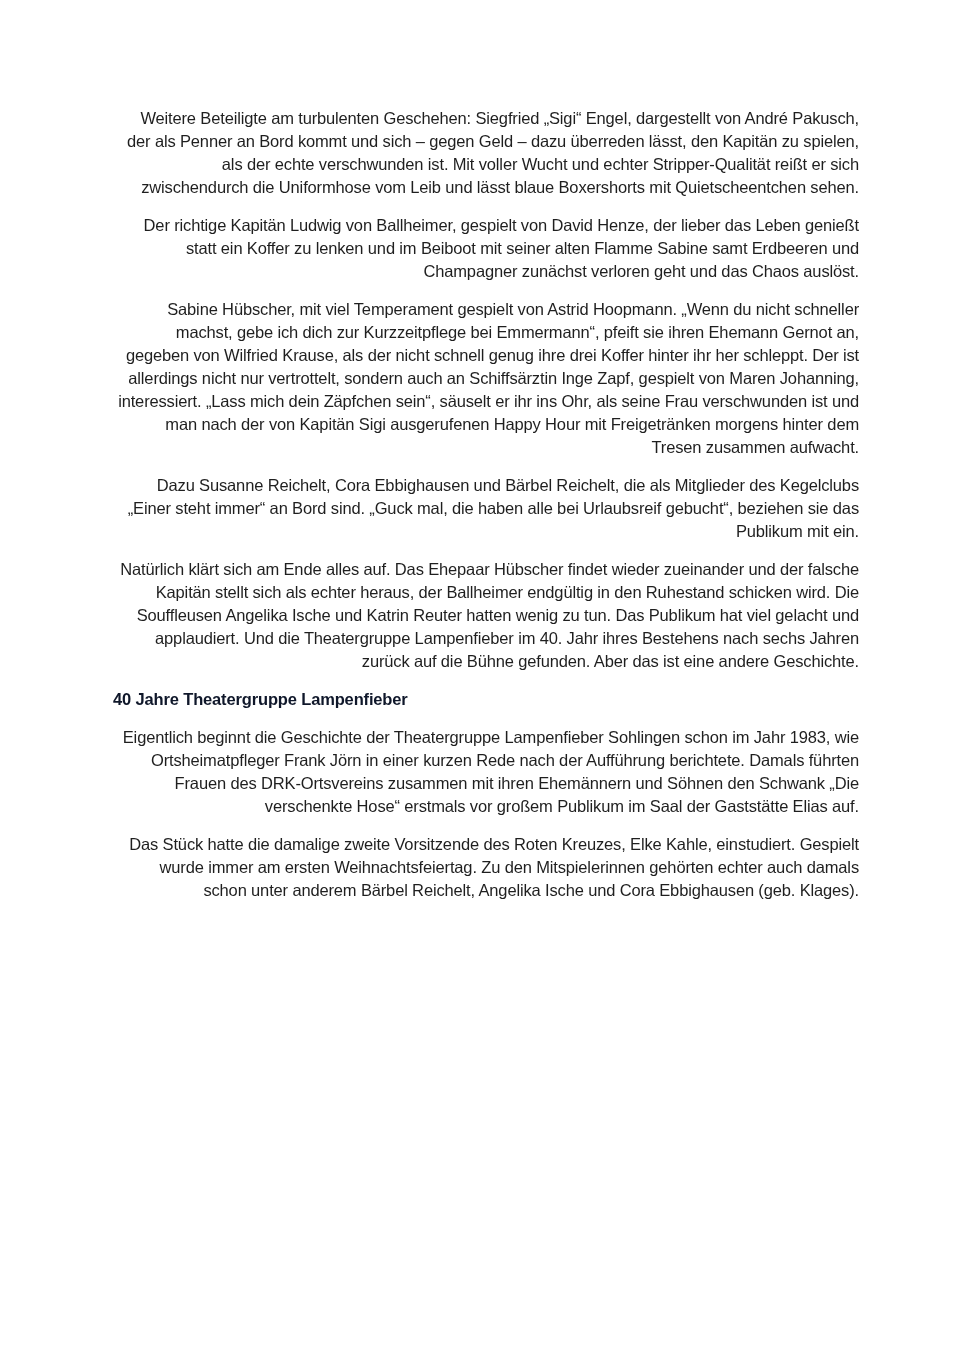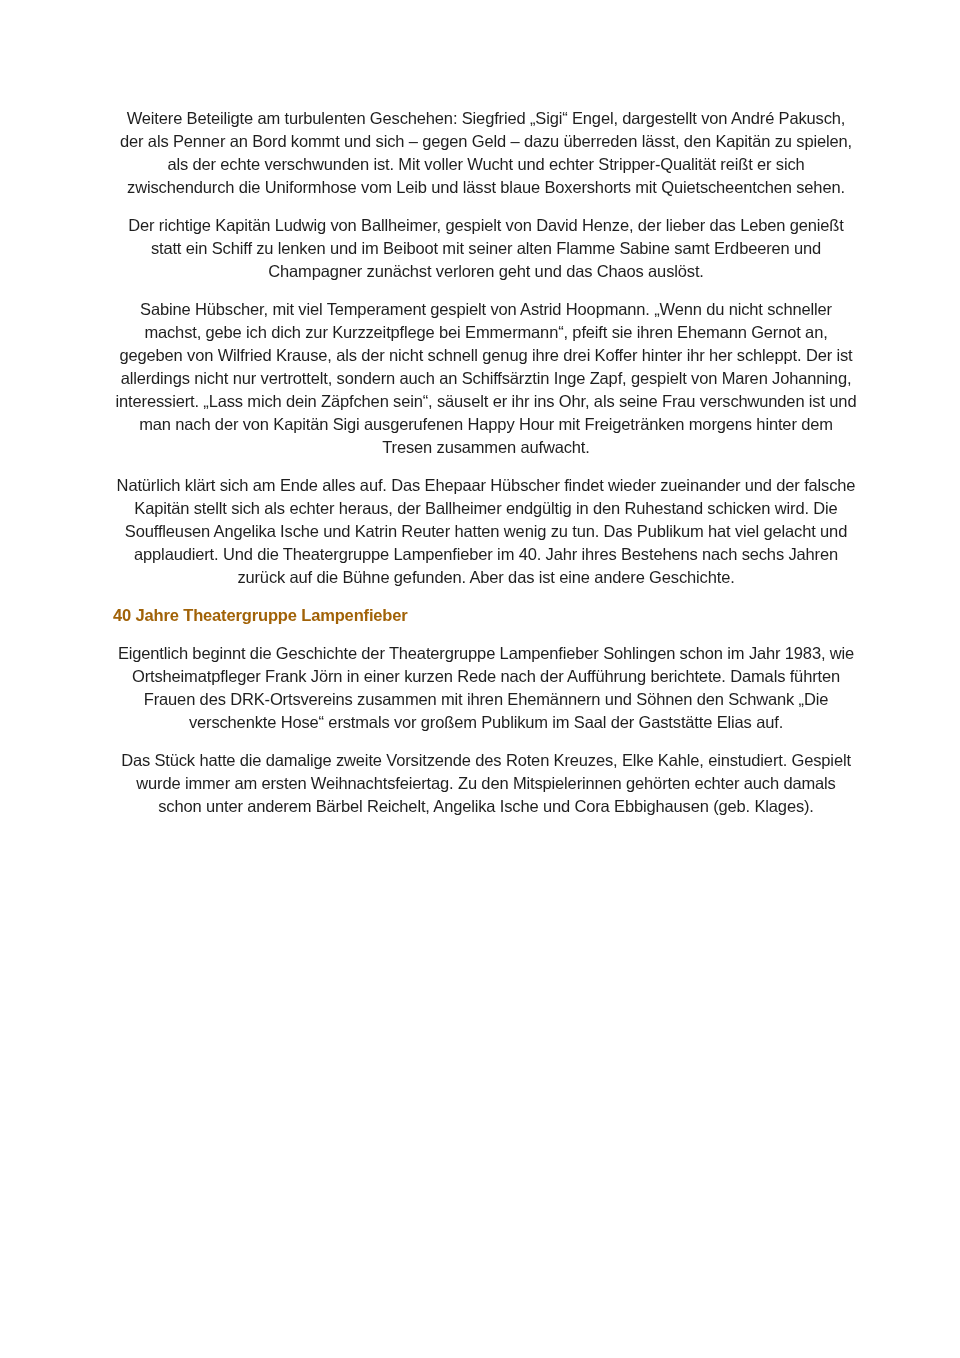--- a/index.html
+++ b/index.html
@@ -19,36 +19,37 @@
     left: 113px;
     top: 107px;
     width: 746px;
   }
   .para {
     margin: 0 0 15px 0;
     font-size: 16.5px;
     line-height: 23px;
     letter-spacing: -0.15px;
     color: #1f1f1f;
-    text-align: center;
+    text-align: right;
     font-weight: 400;
   }
   .heading {
     margin: 0 0 15px 0;
     font-size: 16.5px;
     line-height: 23px;
     letter-spacing: -0.15px;
-    color: #a16207;
+    color: #0f172a;
     font-weight: 700;
   }
 </style>
 </head>
 <body>
 
 <div class="page">
   <p class="para">Weitere Beteiligte am turbulenten Geschehen: Siegfried „Sigi“ Engel, dargestellt von André Pakusch, der als Penner an Bord kommt und sich – gegen Geld – dazu überreden lässt, den Kapitän zu spielen, als der echte verschwunden ist. Mit voller Wucht und echter Stripper-Qualität reißt er sich zwischendurch die Uniformhose vom Leib und lässt blaue Boxershorts mit Quietscheentchen sehen.</p>
-  <p class="para">Der richtige Kapitän Ludwig von Ballheimer, gespielt von David Henze, der lieber das Leben genießt statt ein Schiff zu lenken und im Beiboot mit seiner alten Flamme Sabine samt Erdbeeren und Champagner zunächst verloren geht und das Chaos auslöst.</p>
+  <p class="para">Der richtige Kapitän Ludwig von Ballheimer, gespielt von David Henze, der lieber das Leben genießt statt ein Koffer zu lenken und im Beiboot mit seiner alten Flamme Sabine samt Erdbeeren und Champagner zunächst verloren geht und das Chaos auslöst.</p>
   <p class="para">Sabine Hübscher, mit viel Temperament gespielt von Astrid Hoopmann. „Wenn du nicht schneller machst, gebe ich dich zur Kurzzeitpflege bei Emmermann“, pfeift sie ihren Ehemann Gernot an, gegeben von Wilfried Krause, als der nicht schnell genug ihre drei Koffer hinter ihr her schleppt. Der ist allerdings nicht nur vertrottelt, sondern auch an Schiffsärztin Inge Zapf, gespielt von Maren Johanning, interessiert. „Lass mich dein Zäpfchen sein“, säuselt er ihr ins Ohr, als seine Frau verschwunden ist und man nach der von Kapitän Sigi ausgerufenen Happy Hour mit Freigetränken morgens hinter dem Tresen zusammen aufwacht.</p>
+  <p class="para">Dazu Susanne Reichelt, Cora Ebbighausen und Bärbel Reichelt, die als Mitglieder des Kegelclubs „Einer steht immer“ an Bord sind. „Guck mal, die haben alle bei Urlaubsreif gebucht“, beziehen sie das Publikum mit ein.</p>
   <p class="para">Natürlich klärt sich am Ende alles auf. Das Ehepaar Hübscher findet wieder zueinander und der falsche Kapitän stellt sich als echter heraus, der Ballheimer endgültig in den Ruhestand schicken wird. Die Souffleusen Angelika Ische und Katrin Reuter hatten wenig zu tun. Das Publikum hat viel gelacht und applaudiert. Und die Theatergruppe Lampenfieber im 40. Jahr ihres Bestehens nach sechs Jahren zurück auf die Bühne gefunden. Aber das ist eine andere Geschichte.</p>
   <h2 class="heading">40 Jahre Theatergruppe Lampenfieber</h2>
   <p class="para">Eigentlich beginnt die Geschichte der Theatergruppe Lampenfieber Sohlingen schon im Jahr 1983, wie Ortsheimatpfleger Frank Jörn in einer kurzen Rede nach der Aufführung berichtete. Damals führten Frauen des DRK-Ortsvereins zusammen mit ihren Ehemännern und Söhnen den Schwank „Die verschenkte Hose“ erstmals vor großem Publikum im Saal der Gaststätte Elias auf.</p>
   <p class="para">Das Stück hatte die damalige zweite Vorsitzende des Roten Kreuzes, Elke Kahle, einstudiert. Gespielt wurde immer am ersten Weihnachtsfeiertag. Zu den Mitspielerinnen gehörten echter auch damals schon unter anderem Bärbel Reichelt, Angelika Ische und Cora Ebbighausen (geb. Klages).</p>
 </div>
 
 </body></html>

